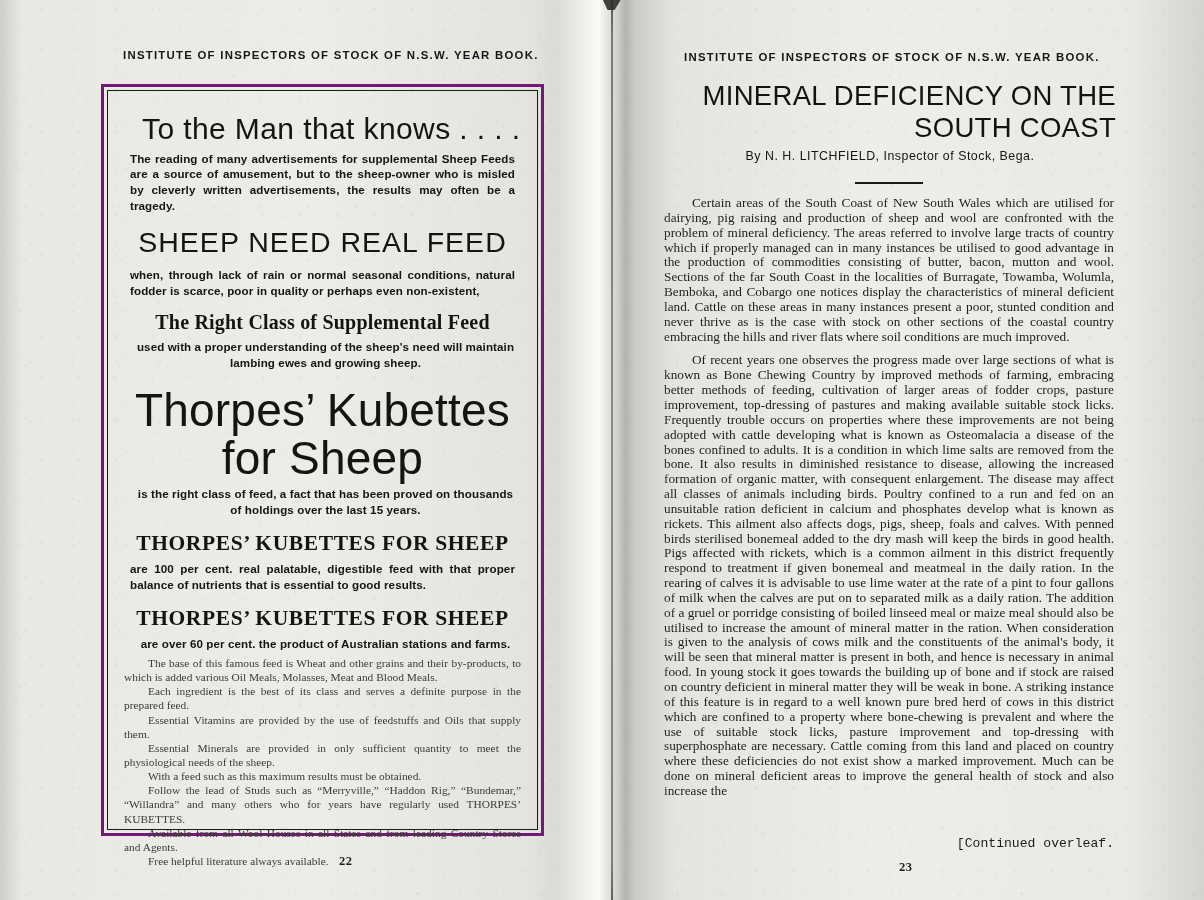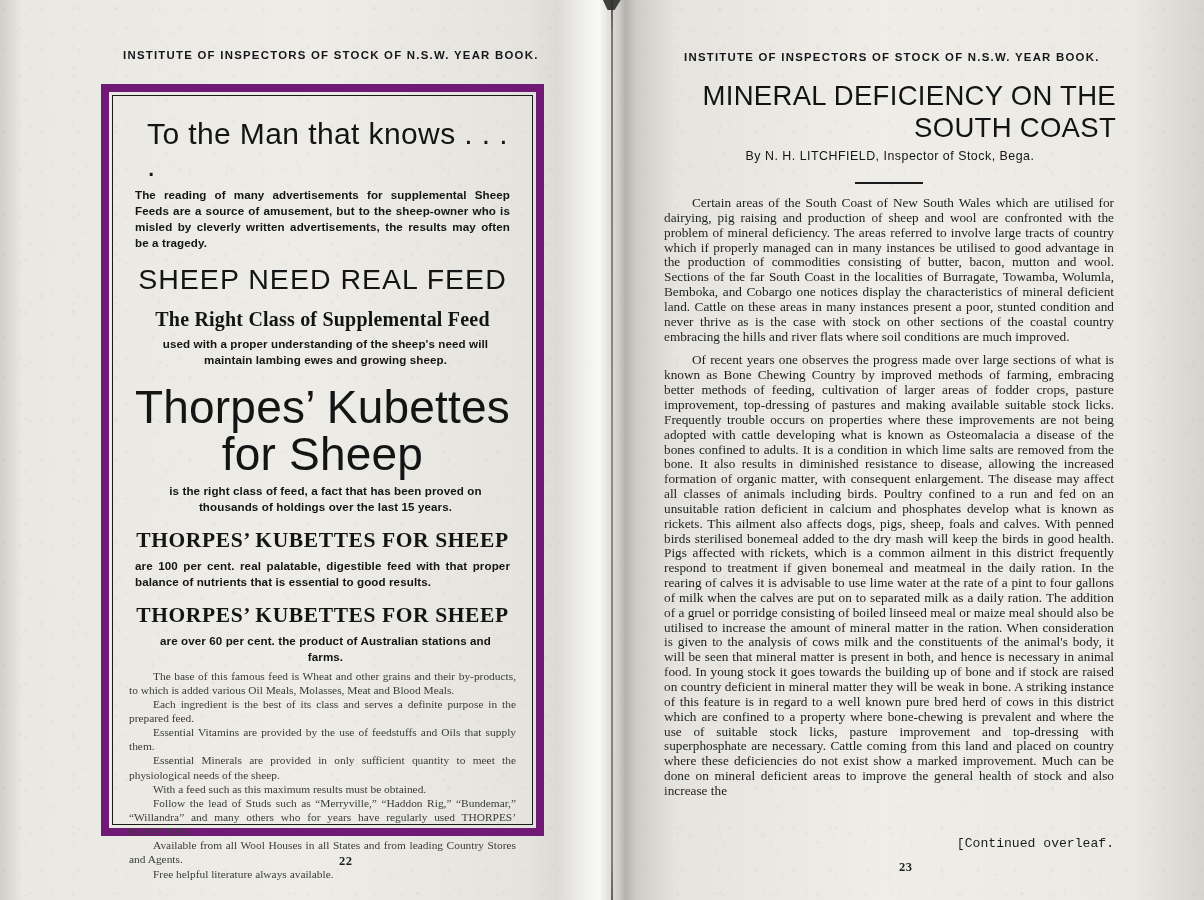--- a/index.html
+++ b/index.html
@@ -104,21 +104,21 @@
   
   #left-head {
     position: absolute;
     left: 104px; top: 49px;
   }
 
   #ad-frame {
     position: absolute;
     left: 101px; top: 84px;
     width: 443px; height: 752px;
-    border: 8px solid #701a75;
+    border: 3px solid #701a75;
     background: transparent;
     box-sizing: border-box;
   }
   #ad-frame-inner {
     position: absolute;
     inset: 3px;
     border: 1px solid #1b1b1b;
     box-sizing: border-box;
   }
 
@@ -284,20 +284,21 @@
     <div id="ad-frame-inner"></div>
 
     <div class="ad-body">
 
       <div class="ad-h1">To the Man that knows . . . .</div>
 
       <div class="ad-para-bold">The reading of many advertisements for supplemental Sheep Feeds are a source of amusement, but to the sheep-owner who is misled by cleverly written advertisements, the results may often be a tragedy.</div>
 
       <div class="ad-h2">SHEEP NEED REAL FEED</div>
 
+      <div class="ad-para-bold">when, through lack of rain or normal seasonal conditions, natural fodder is scarce, poor in quality or perhaps even non-existent,</div>
 
       <div class="ad-h3-serif">The Right Class of Supplemental Feed</div>
 
       <div class="ad-para-bold centred">used with a proper understanding of the sheep's need will maintain lambing ewes and growing sheep.</div>
 
       <div class="ad-mega">
         <div>Thorpes’ Kubettes</div>
         <div>for Sheep</div>
       </div>
 

